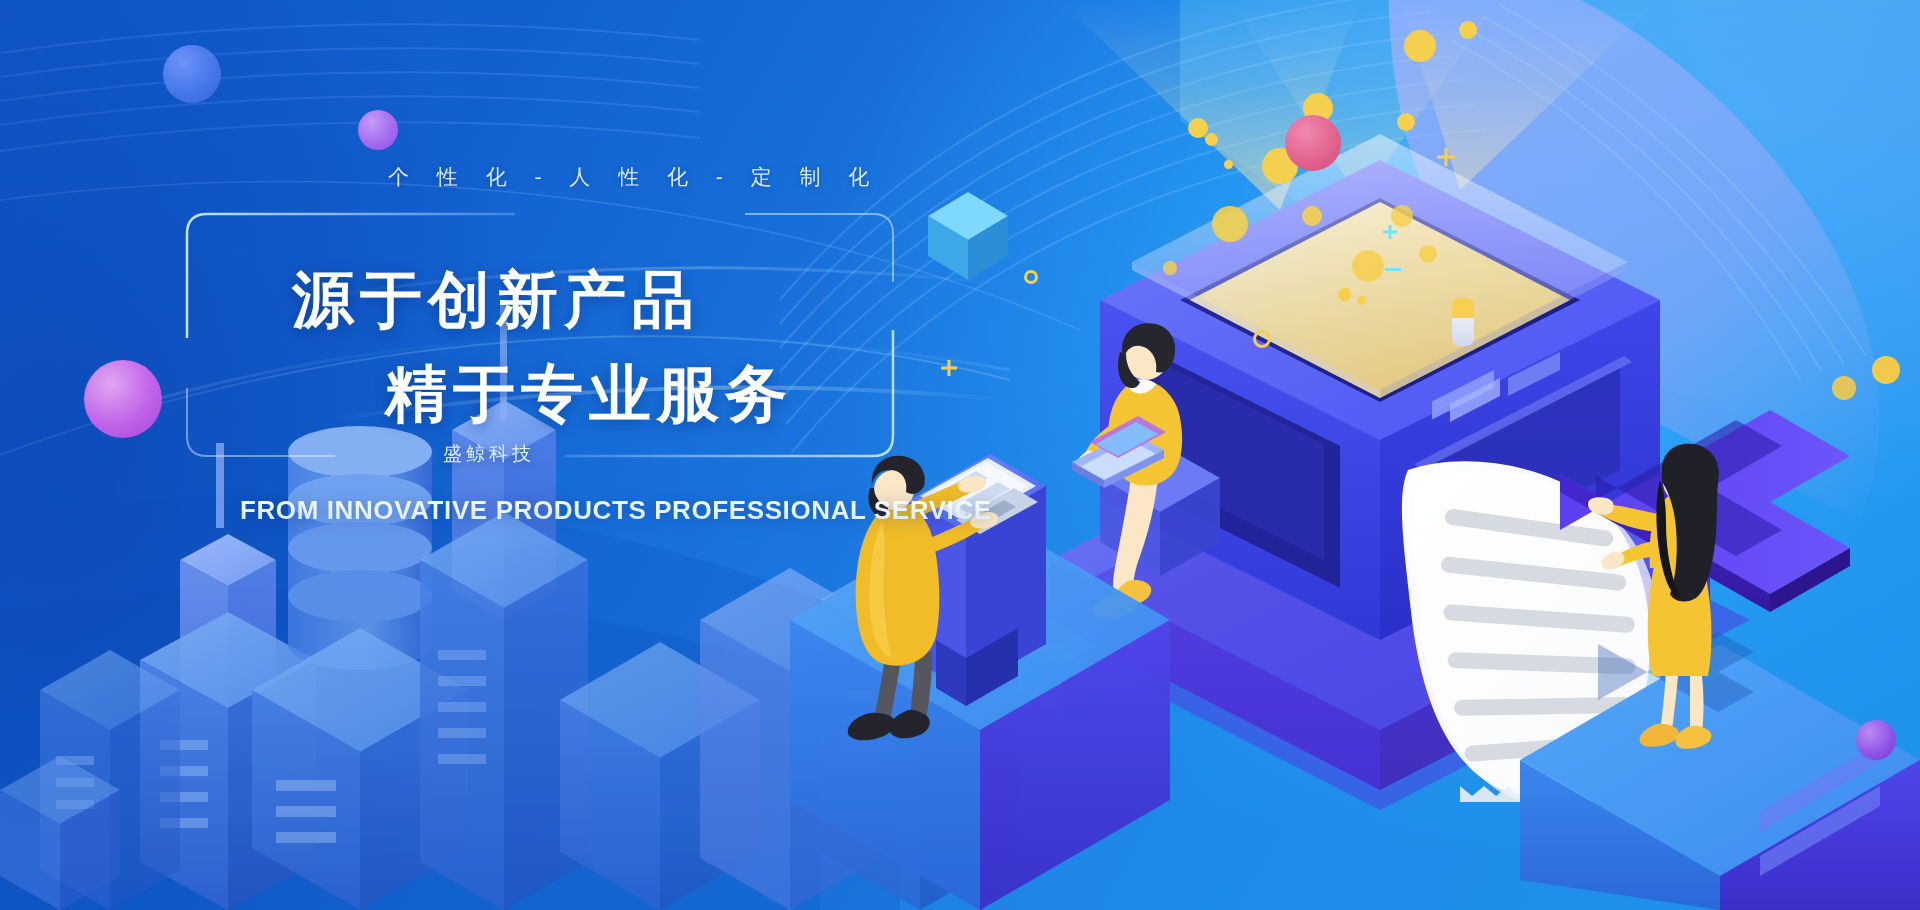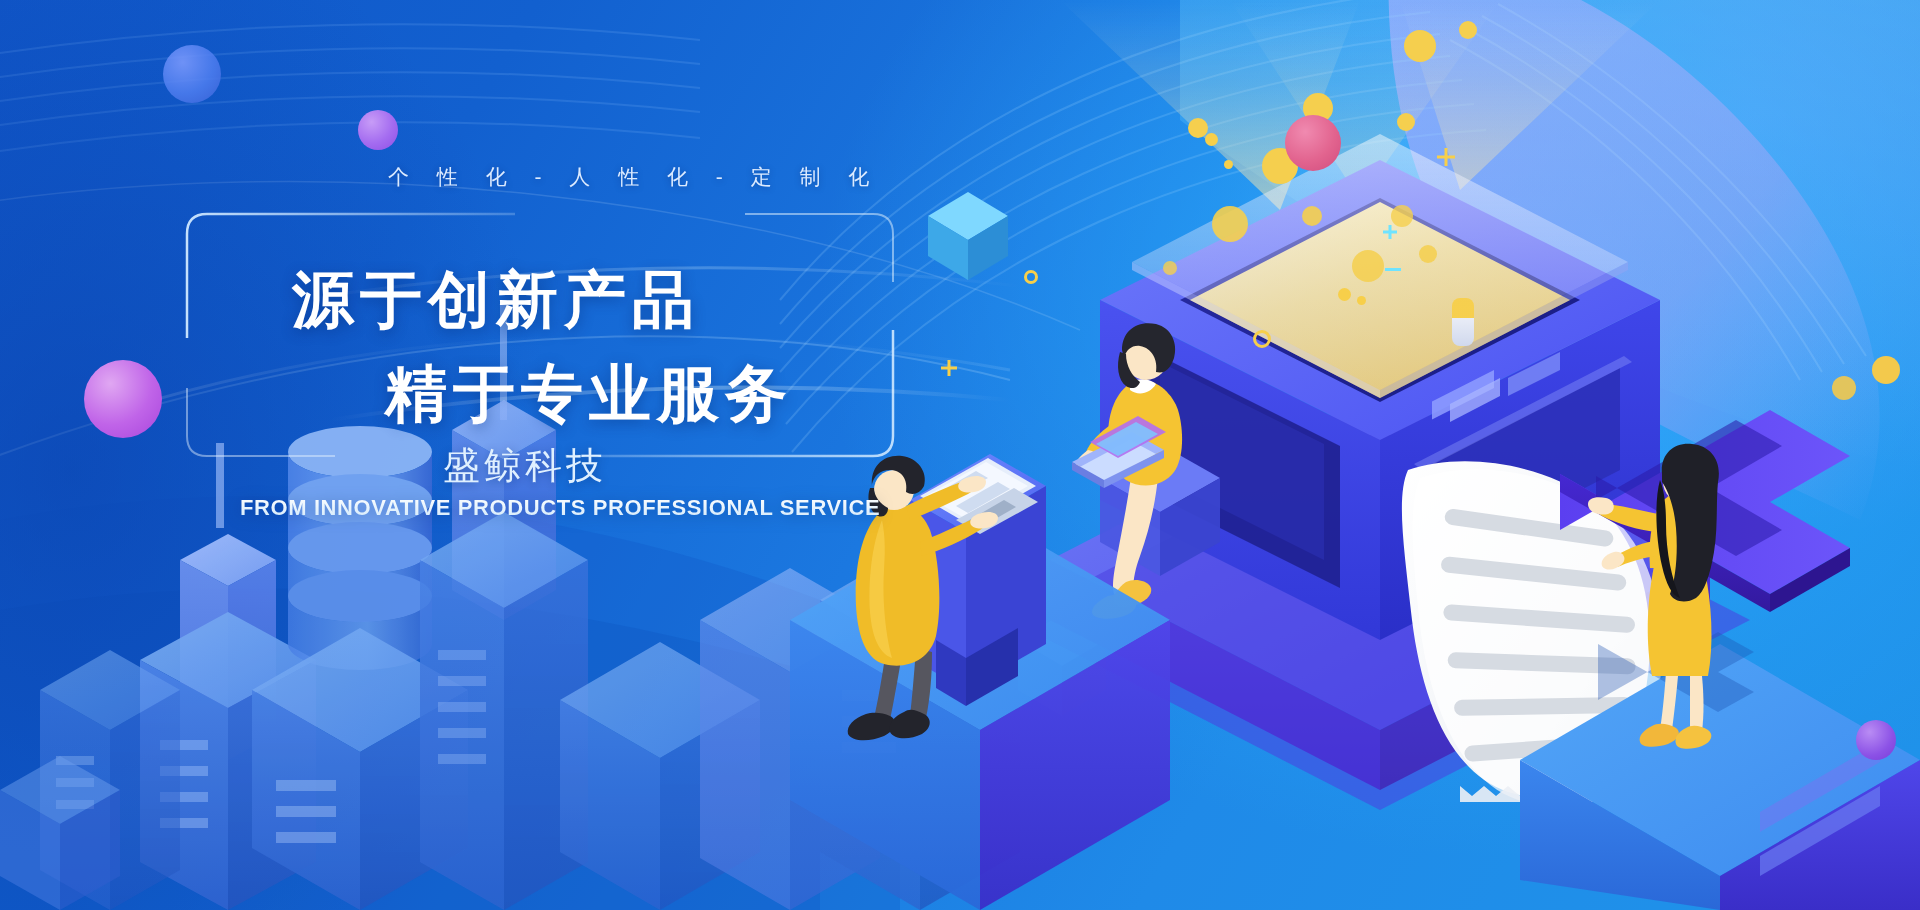--- a/index.html
+++ b/index.html
@@ -62,26 +62,26 @@
   .bracket{position:absolute;left:185px;top:212px;width:710px;height:246px;}
   .headline{position:absolute;left:0;top:0;width:1010px;}
   .h-line{
     color:#fff;font-weight:bold;font-size:62px;letter-spacing:6px;
     text-shadow:0 3px 14px rgba(0,38,110,.45);white-space:nowrap;
   }
   .h1{position:absolute;left:292px;top:258px;}
   .h2{position:absolute;left:385px;top:352px;}
   .company{
     position:absolute;left:443px;top:441px;
-    font-size:37px;letter-spacing:4px;color:#dff0ff;font-weight:400;
+    font-size:19px;letter-spacing:4px;color:#dff0ff;font-weight:400;
     text-shadow:0 2px 10px rgba(0,35,100,.45);
   }
   .englishline{
     position:absolute;left:240px;top:495px;
-    font-size:22px;letter-spacing:.6px;font-weight:bold;white-space:nowrap;
+    font-size:26px;letter-spacing:.6px;font-weight:bold;white-space:nowrap;
     background:linear-gradient(180deg,#ffffff 0%,#cfe8fb 100%);
     -webkit-background-clip:text;background-clip:text;color:transparent;
     filter:drop-shadow(0 2px 8px rgba(0,35,100,.35));
   }
 
   
   .illus{position:absolute;left:760px;top:0;width:1160px;height:910px;}
 </style>
 </head>
 <body>

